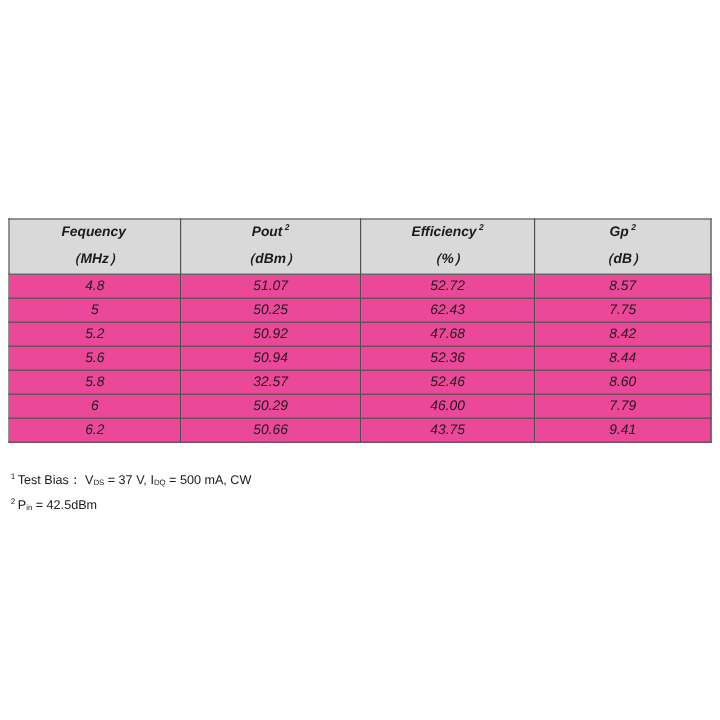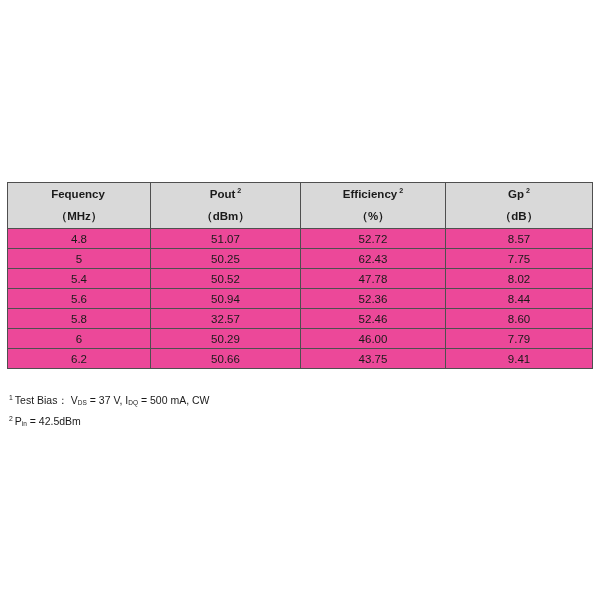--- a/index.html
+++ b/index.html
@@ -15,20 +15,21 @@
     position: relative;
     width: 600px;
     height: 600px;
     overflow: hidden;
   }
   .table-wrap {
     position: absolute;
     left: 7px;
     top: 182px;
     width: 585px;
+    font-style: italic;
   }
   table.data-table {
     border-collapse: collapse;
     width: 585px;
     table-layout: fixed;
   }
   table.data-table th,
   table.data-table td {
     border: 1px solid #4f4f4f;
     text-align: center;
@@ -114,24 +115,24 @@
           <td>52.72</td>
           <td>8.57</td>
         </tr>
         <tr>
           <td>5</td>
           <td>50.25</td>
           <td>62.43</td>
           <td>7.75</td>
         </tr>
         <tr>
-          <td>5.4</td>
-          <td>50.52</td>
-          <td>47.78</td>
-          <td>8.02</td>
+          <td>5.2</td>
+          <td>50.92</td>
+          <td>47.68</td>
+          <td>8.42</td>
         </tr>
         <tr>
           <td>5.6</td>
           <td>50.94</td>
           <td>52.36</td>
           <td>8.44</td>
         </tr>
         <tr>
           <td>5.8</td>
           <td>32.57</td>

